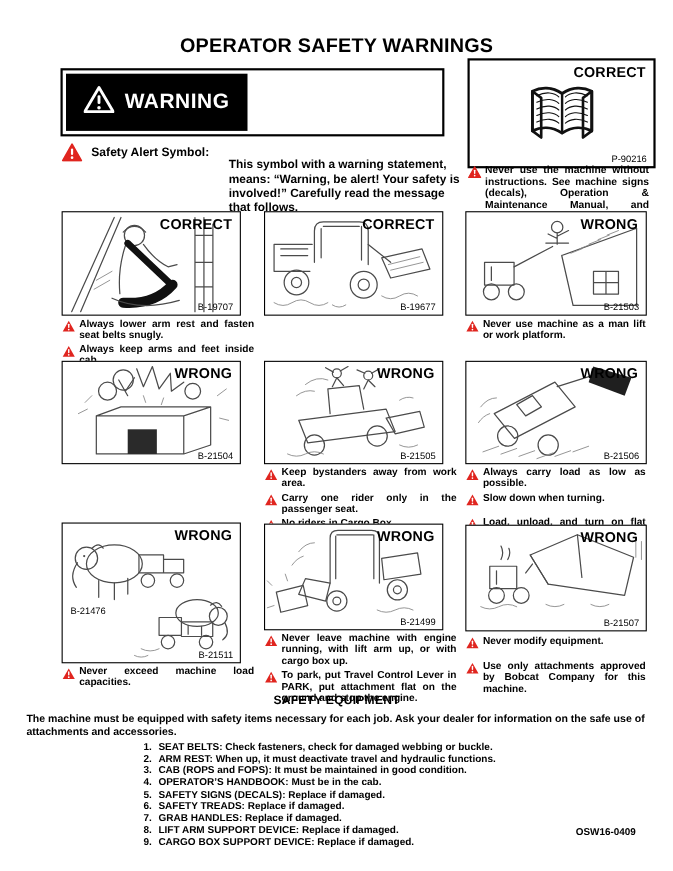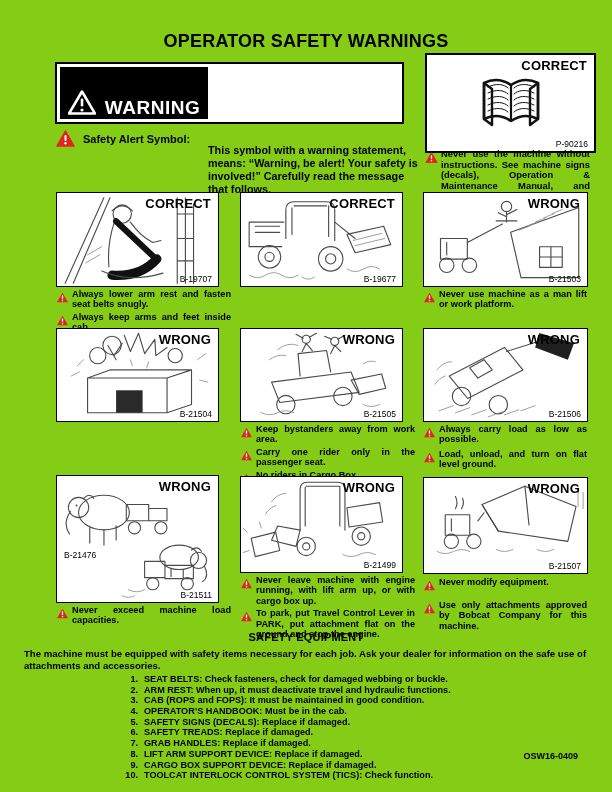--- a/index.html
+++ b/index.html
@@ -1,26 +1,26 @@
 <!DOCTYPE html>
 <html><head>
 <meta charset="utf-8">
 <style>
   html,body{margin:0;padding:0;background:#e8e8e8;}
-  .page{position:relative;width:612px;height:792px;margin:0 auto;background:#84cc16;
+  .page{position:relative;width:612px;height:792px;margin:0 auto;background:#ffffff;
         font-family:"Liberation Sans",sans-serif;color:#000;overflow:hidden;}
 
   
   .title{position:absolute;top:31px;left:0;width:612px;text-align:center;
          font-size:18px;font-weight:bold;letter-spacing:.2px;}
 
   
   .warnbox{position:absolute;left:55px;top:62px;width:345px;height:58px;
            border:2.5px solid #000;background:#fff;display:flex;}
-  .warnbox-black{margin:3px;background:#000;width:148px;display:flex;align-items:flex-end;
+  .warnbox-black{margin:3px;background:#000;width:165px;display:flex;align-items:center;
                  justify-content:center;gap:9px;flex:0 0 auto;}
   .warnbox-label{color:#fff;font-size:19px;font-weight:bold;letter-spacing:.5px;}
   .warnbox-text{flex:1;padding:4px 7px 2px 8px;display:flex;flex-direction:column;}
   .warnbox-text p{margin:0;font-size:10.3px;font-weight:bold;line-height:1.16;text-align:justify;}
   .warnbox-code{margin-top:auto;font-size:8.5px;font-weight:bold;text-align:right;}
 
   
   .handbook{position:absolute;left:425px;top:53px;width:167px;height:96px;
             border:2px solid #000;background:#fff;}
   .verdict{position:absolute;top:3px;right:7px;font-size:13px;font-weight:bold;letter-spacing:.2px;}
@@ -271,20 +271,28 @@
     <div class="figcode">B-21506</div>
   </div>
   <div class="caps" style="left:423px;top:424px;width:164px;">
     <div class="cap">
         <span><svg width="13" height="11" viewBox="0 0 19 17">
             <polygon points="9.5,1 18,16 1,16" fill="#e0251f"></polygon>
             <rect x="8.5" y="5" width="2" height="6" rx="1" fill="#fff"></rect>
             <circle cx="9.5" cy="13.3" r="1.2" fill="#fff"></circle>
           </svg></span>
       <p>Always carry load as low as possible.</p>
+      </div>
+    <div class="cap">
+        <span><svg width="13" height="11" viewBox="0 0 19 17">
+            <polygon points="9.5,1 18,16 1,16" fill="#e0251f"></polygon>
+            <rect x="8.5" y="5" width="2" height="6" rx="1" fill="#fff"></rect>
+            <circle cx="9.5" cy="13.3" r="1.2" fill="#fff"></circle>
+          </svg></span>
+      <p>Slow down when turning.</p>
       </div>
     <div class="cap" style="margin-top:4px;">
         <span><svg width="13" height="11" viewBox="0 0 19 17">
             <polygon points="9.5,1 18,16 1,16" fill="#e0251f"></polygon>
             <rect x="8.5" y="5" width="2" height="6" rx="1" fill="#fff"></rect>
             <circle cx="9.5" cy="13.3" r="1.2" fill="#fff"></circle>
           </svg></span>
       <p>Load, unload, and turn on flat level ground.</p>
       </div>
   </div>
@@ -425,20 +433,16 @@
         <span>GRAB HANDLES: Replace if damaged.</span>
       </div>
     <div class="se-item">
         <span class="se-num">8.</span>
         <span>LIFT ARM SUPPORT DEVICE: Replace if damaged.</span>
       </div>
     <div class="se-item">
         <span class="se-num">9.</span>
         <span>CARGO BOX SUPPORT DEVICE: Replace if damaged.</span>
       </div>
-    <div class="se-item">
-        <span class="se-num">10.</span>
-        <span>TOOLCAT INTERLOCK CONTROL SYSTEM (TICS): Check function.</span>
-      </div>
   </div>
 
   <div class="doc-code">OSW16-0409</div>
 </div>
 
 </body></html>

